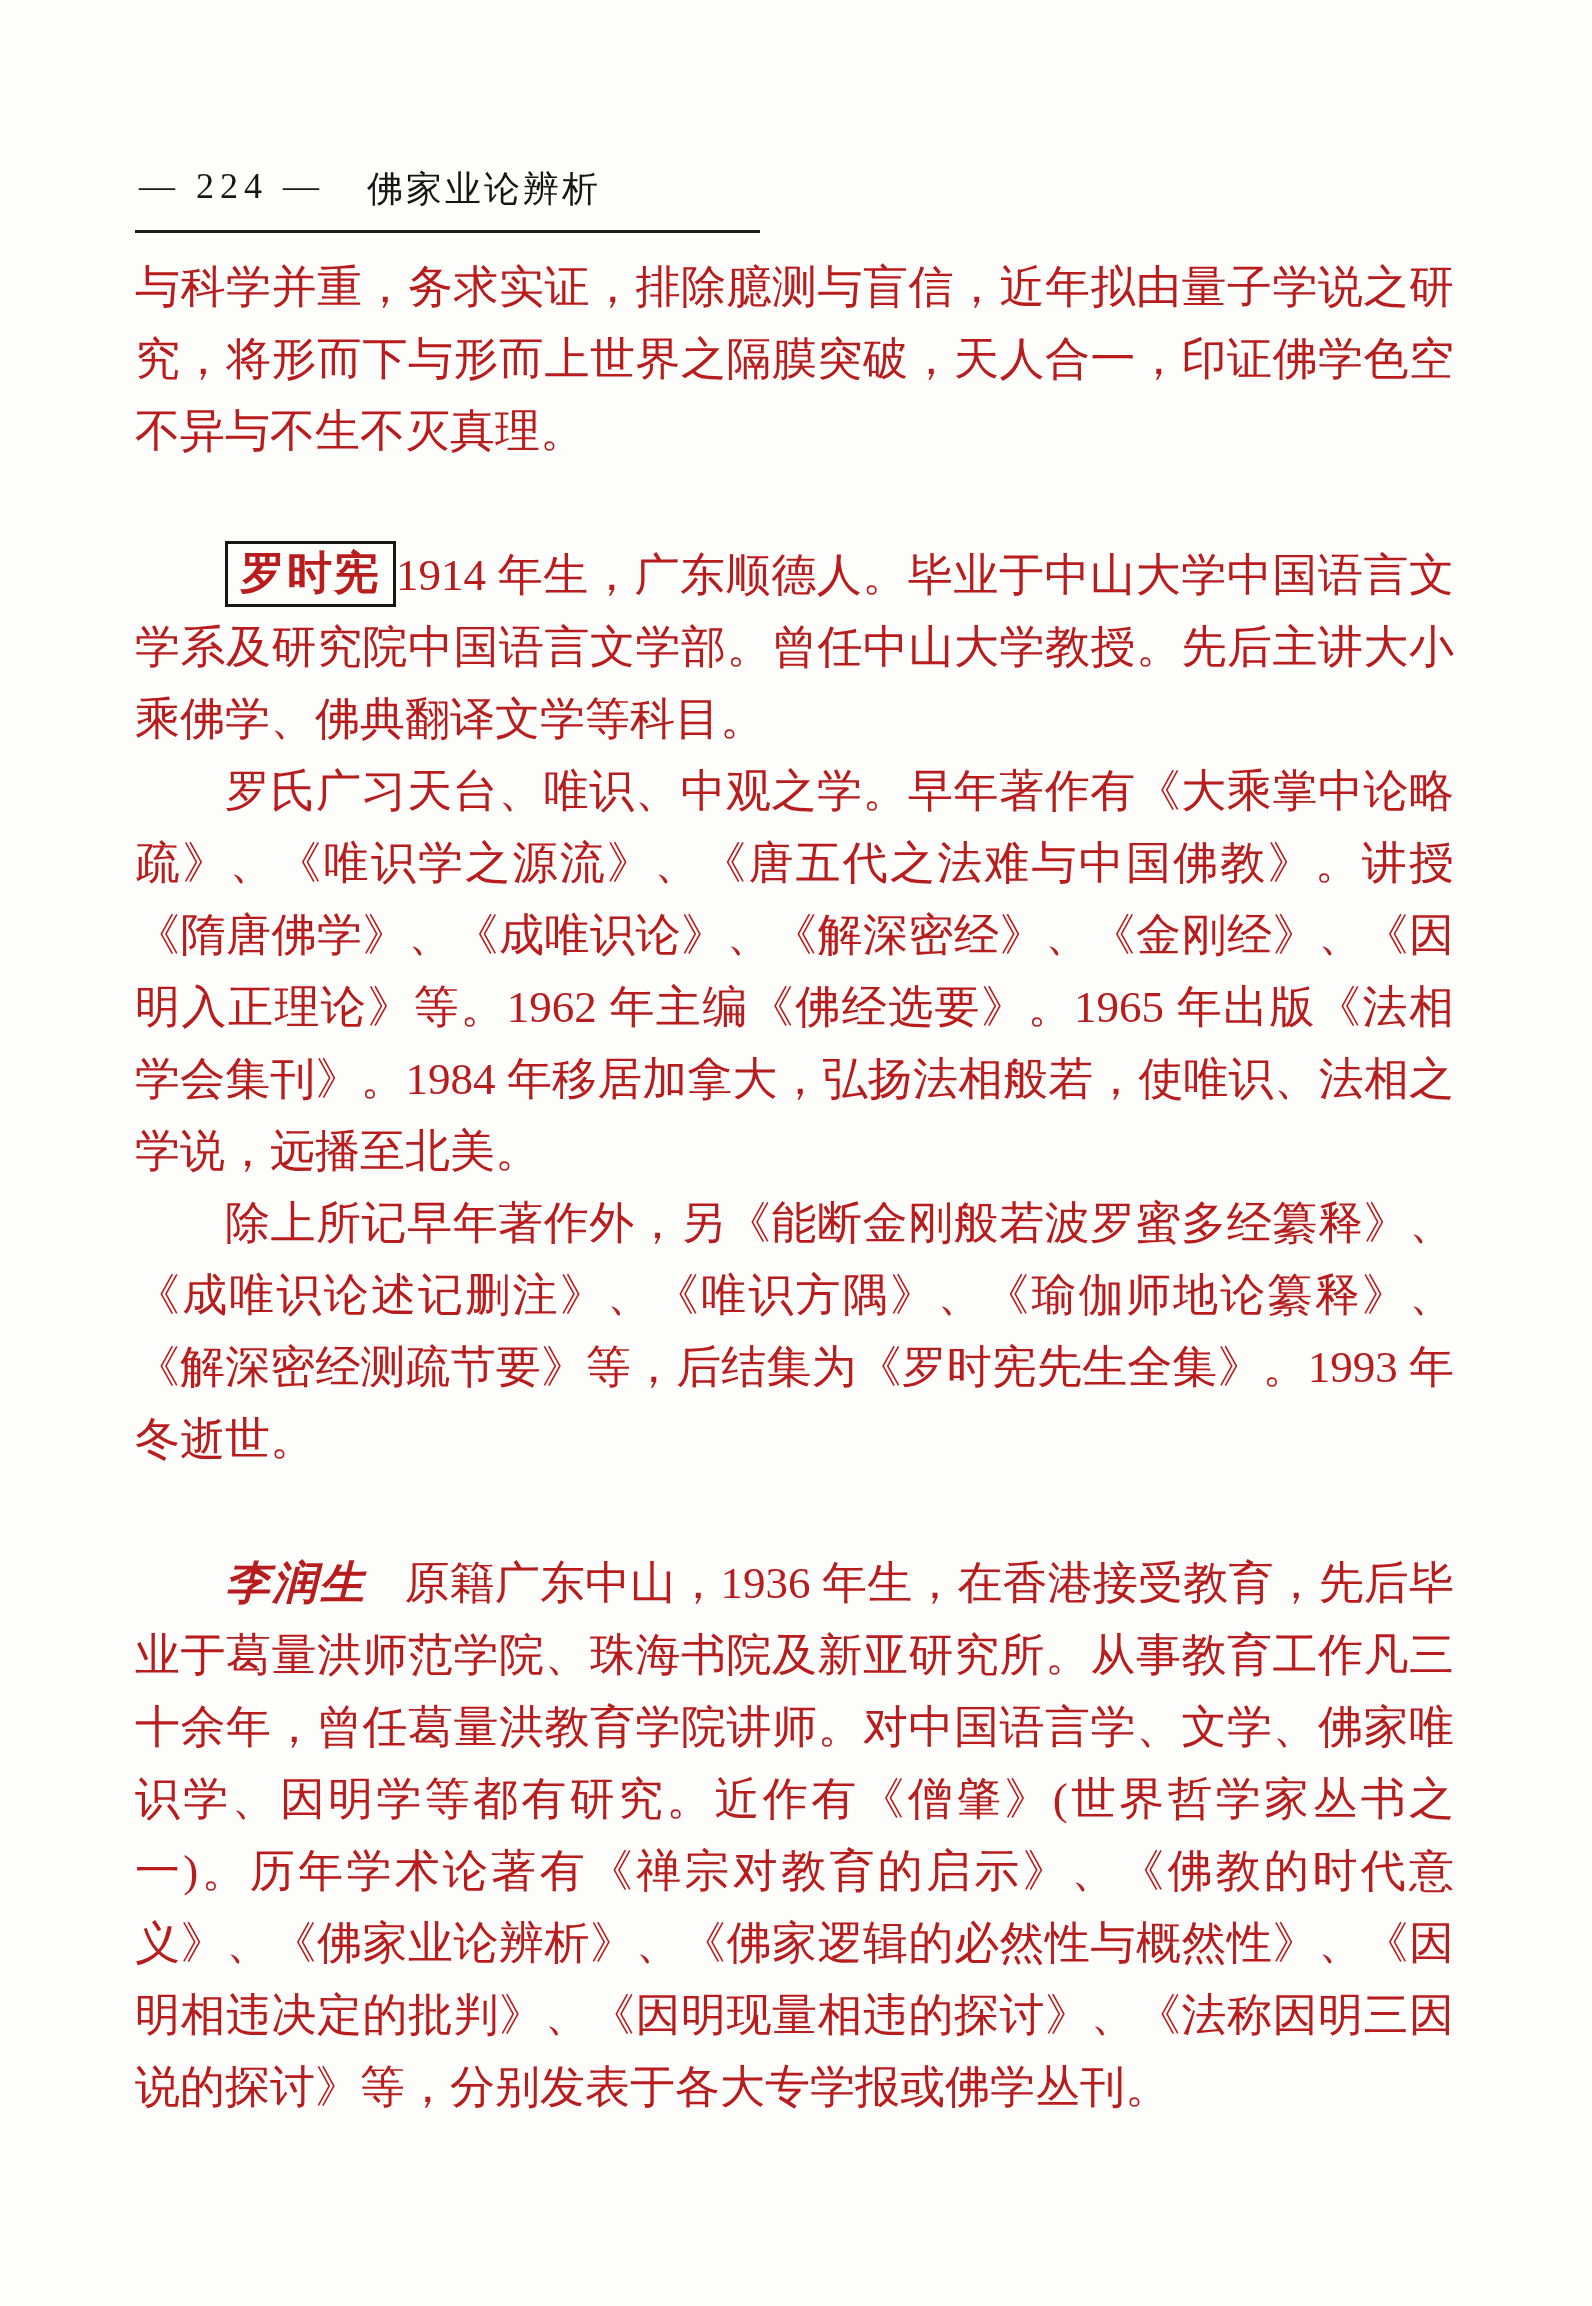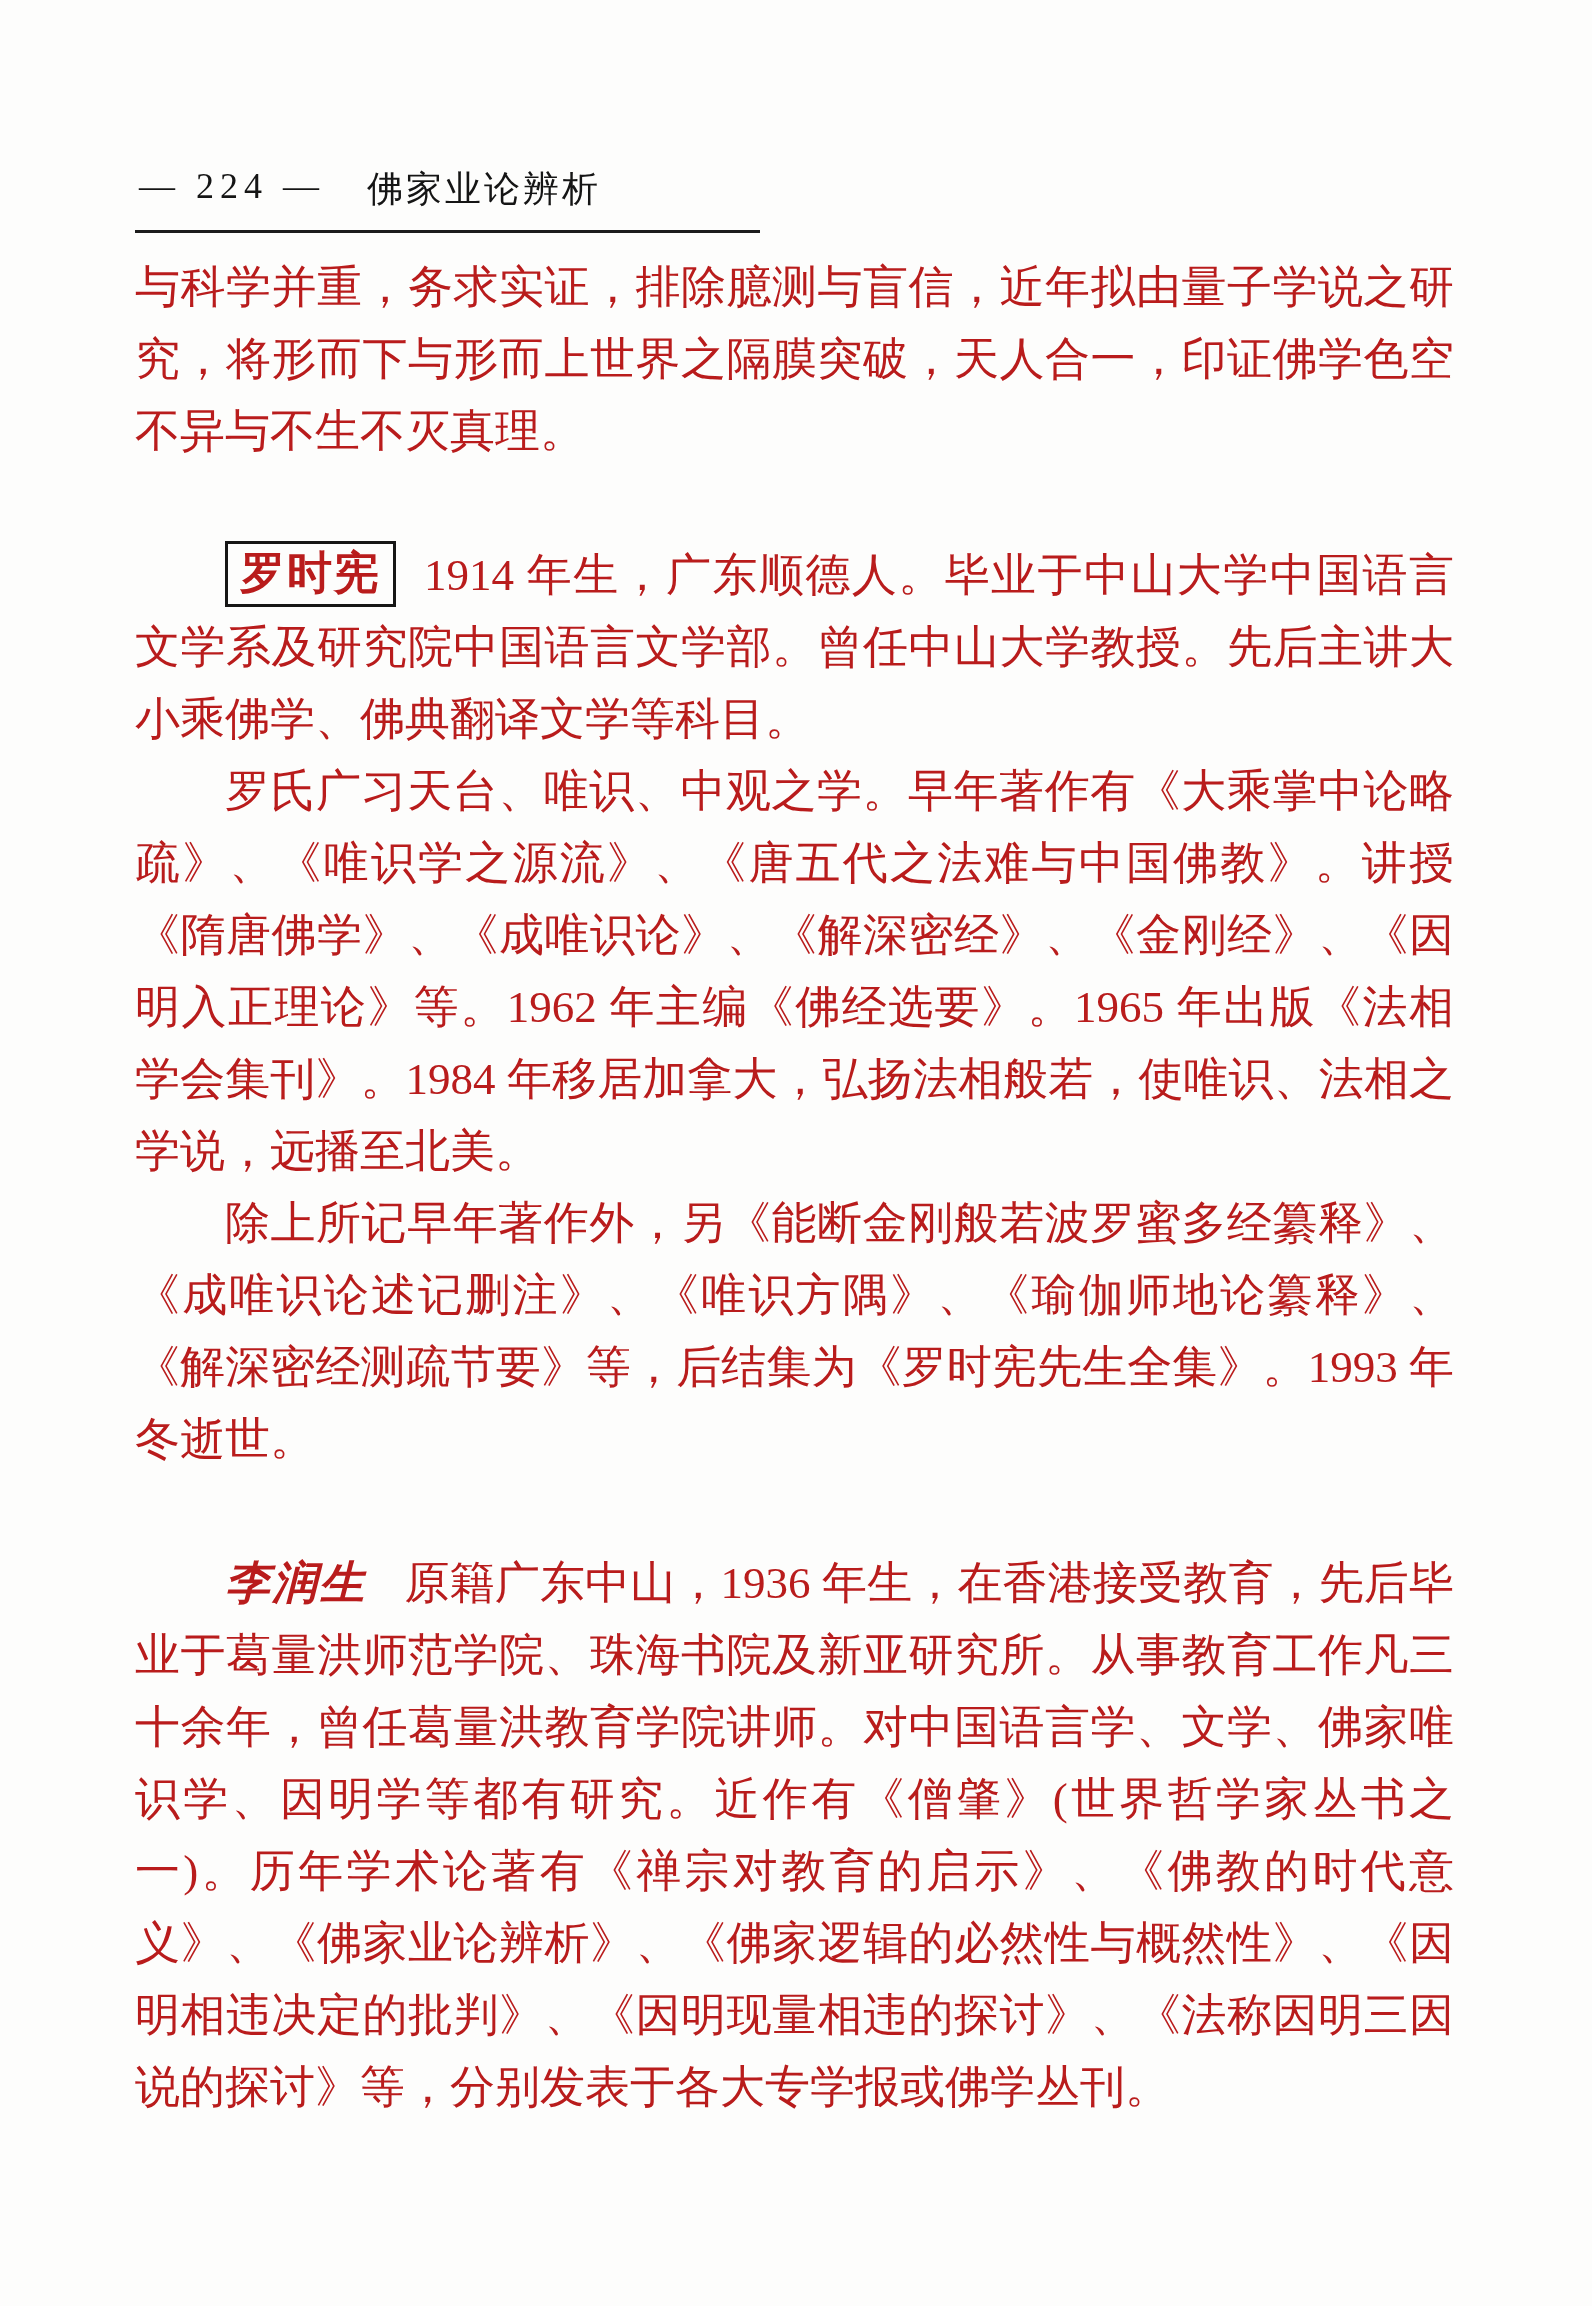--- a/index.html
+++ b/index.html
@@ -46,21 +46,20 @@
   p.para.flush { text-indent: 0; }
   .entry { margin-top: 72px; }
   .boxed-name {
     display: inline-block;
     text-indent: 0;
     border: 3px solid #161616;
     padding: 1px 12px 3px 12px;
     line-height: 56px;
     font-weight: bold;
     letter-spacing: 2px;
-    margin-right: 28px;
     vertical-align: 2px;
   }
   .bold-name {
     font-weight: bold;
     letter-spacing: 2px;
     margin-right: 38px;
     font-style: italic;
   }
 </style>
 </head>

